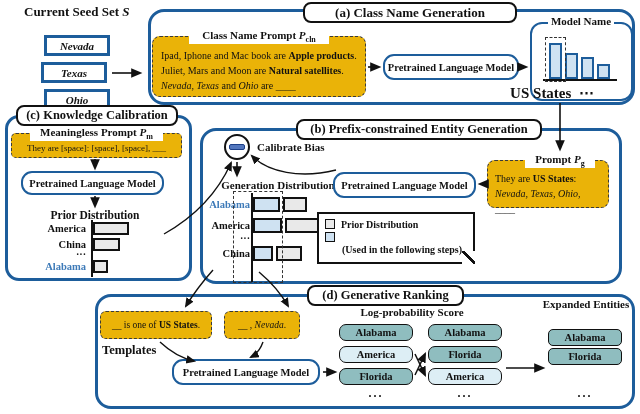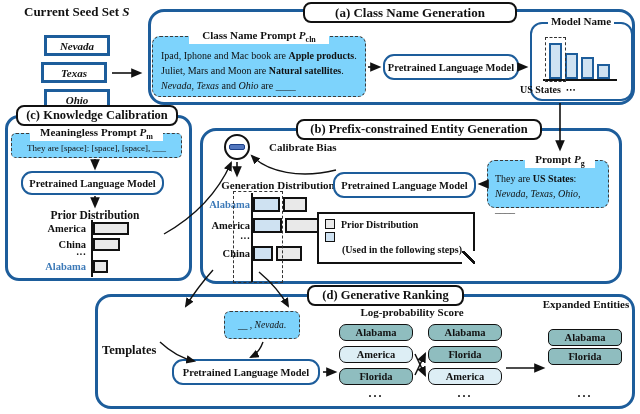--- a/index.html
+++ b/index.html
@@ -4,21 +4,21 @@
 <style>
   *{margin:0;padding:0;box-sizing:border-box}
   html,body{background:#fff}
   #fig{position:relative;width:640px;height:414px;background:#fff;overflow:hidden;
        font-family:"Liberation Serif","DejaVu Serif",serif;color:#111}
   .panel{position:absolute;border:3px solid var(--blue,#1d5d9b);border-radius:16px;background:#fff}
   .tbox{position:absolute;background:#fff;border:2.5px solid #111;border-radius:8px;
         font-weight:bold;display:flex;align-items:center;justify-content:center;z-index:6}
   .plm{position:absolute;border:2.5px solid var(--blue,#1d5d9b);border-radius:11px;background:#fff;
        font-weight:bold;font-size:10.5px;display:flex;align-items:center;justify-content:center;z-index:2}
-  .dashed{position:absolute;border:1.6px dashed #3a3a3a;border-radius:8px;background:#7dd3fc;z-index:1}
+  .dashed{position:absolute;border:1.6px dashed #3a3a3a;border-radius:8px;background:#eab308;z-index:1}
   .dlabel{position:absolute;background:#fff;font-weight:bold;text-align:center;z-index:3}
   .seedbox{position:absolute;width:66px;height:21px;border:3px solid var(--blue,#1d5d9b);background:#fff;
            font-weight:bold;font-style:italic;font-size:11px;display:flex;align-items:center;justify-content:center}
   .axis{position:absolute;background:#111;z-index:2}
   .bar{border:2px solid #111;background:var(--gray-bar,#e9e9e9)}
   .cbar{border:2px solid #111;background:var(--light-bar,#cfe2f2)}
   .vbar{border:2px solid var(--blue,#1d5d9b);background:var(--light-bar,#cfe2f2);width:13px;margin-right:3px}
   .rowlab{position:absolute;font-weight:bold;font-size:10.5px;text-align:right;width:50px;z-index:2}
   .hl{color:var(--alabama-blue,#3d7ab8)}
   .dashrect{position:absolute;border:1.6px dashed #333;background:transparent;z-index:3}
@@ -83,21 +83,21 @@
   <div style="position:absolute;left:530px;top:22px;width:103px;height:79px;border:2.5px solid var(--blue,#1d5d9b);border-radius:12px;background:#fff;z-index:1"></div>
   <div class="dlabel" style="left:548px;top:15px;width:66px;font-size:11px"><span>Model Name</span></div>
   <div style="position:absolute;left:549px;top:41px;height:38px;display:flex;align-items:flex-end;z-index:2">
     <div class="vbar" style="height: 36px;"></div>
     <div class="vbar" style="height: 26px;"></div>
     <div class="vbar" style="height: 22px;"></div>
     <div class="vbar" style="height: 15px;"></div>
   </div>
   <div class="axis" style="left:543px;top:79px;width:74px;height:2px"></div>
   <div class="dashrect" style="left:545px;top:37px;width:21px;height:45px"></div>
-  <div style="position:absolute;left:520px;top:84px;width:96px;font-weight:bold;font-size:10px;text-align:left;z-index:2">
+  <div style="position:absolute;left:504px;top:84px;width:96px;font-weight:bold;font-size:15px;text-align:center;z-index:2">
     <span>US States</span>&nbsp;&nbsp;<span>⋯</span>
   </div>
 
   <div class="panel" style="left:5px;top:115px;width:187px;height:166px;border-radius:14px"></div>
   <div class="tbox" style="left:16px;top:105px;width:162px;height:21px;font-size:12.5px">
       <span>(c) Knowledge Calibration</span>
     </div>
 
   <div class="dashed" style="left:11px;top:133px;width:171px;height:25px;border-radius:5px">
     <div style="margin-top:9px;font-size:9px;text-align:center">They are [space]: [space], [space], ___</div>
@@ -121,21 +121,21 @@
   <div class="bar" style="position: absolute; left: 93px; top: 260px; height: 13px; z-index: 2; width: 15px;"></div>
 
   <div class="panel" style="left:200px;top:128px;width:422px;height:156px"></div>
   <div class="tbox" style="left:296px;top:119px;width:246px;height:21px;font-size:12.5px">
       <span>(b) Prefix-constrained Entity Generation</span>
     </div>
 
   <div class="circleicon" style="left:224px;top:134px">
       <div class="slider"></div>
     </div>
-  <div style="position:absolute;left:269px;top:141px;font-weight:bold;font-size:11px;z-index:2">Calibrate Bias</div>
+  <div style="position:absolute;left:257px;top:141px;font-weight:bold;font-size:11px;z-index:2">Calibrate Bias</div>
 
   <div class="hdr" style="left:208px;top:179px;width:140px"><span>Generation Distribution</span></div>
   <div class="axis" style="left:251px;top:193px;width:2px;height:89px"></div>
 
   <div class="rowlab hl" style="left:200px;top:199px">Alabama</div>
   <div class="genrow" style="top:197px">
     <div class="cbar" style="height: 15px; width: 27px;"></div>
     <div class="bar" style="height: 15px; width: 24px;"></div>
   </div>
   <div class="rowlab" style="left:200px;top:220px">America</div>
@@ -169,20 +169,23 @@
   </div>
   <div class="dlabel" style="left:525px;top:153px;width:70px;font-size:11px">
     <span>Prompt </span><i class="pvar">P</i><sub>g</sub>
   </div>
 
   <div class="panel" style="left:95px;top:294px;width:540px;height:115px"></div>
   <div class="tbox" style="left:307px;top:285px;width:157px;height:21px;font-size:12.5px">
       <span>(d) Generative Ranking</span>
     </div>
 
+  <div class="dashed" style="left:100px;top:311px;width:112px;height:28px;border-radius:6px;display:flex;align-items:center;justify-content:center;font-size:9.5px">
+    <span><span>__</span><span> is one of </span><b>US States</b><span>.</span></span>
+  </div>
   <div class="dashed" style="left:224px;top:311px;width:76px;height:28px;border-radius:6px;display:flex;align-items:center;justify-content:center;font-size:9.5px">
     <span><span>__</span><span> , </span><i>Nevada</i><span>.</span></span>
   </div>
   <div style="position:absolute;left:102px;top:343px;font-weight:bold;font-size:12.5px;z-index:2">Templates</div>
 
   <div class="plm" style="left:172px;top:359px;width:148px;height:26px">
       <span>Pretrained Language Model</span>
     </div>
 
   <div class="hdr" style="left:336px;top:306px;width:152px"><span>Log-probability Score</span></div>

